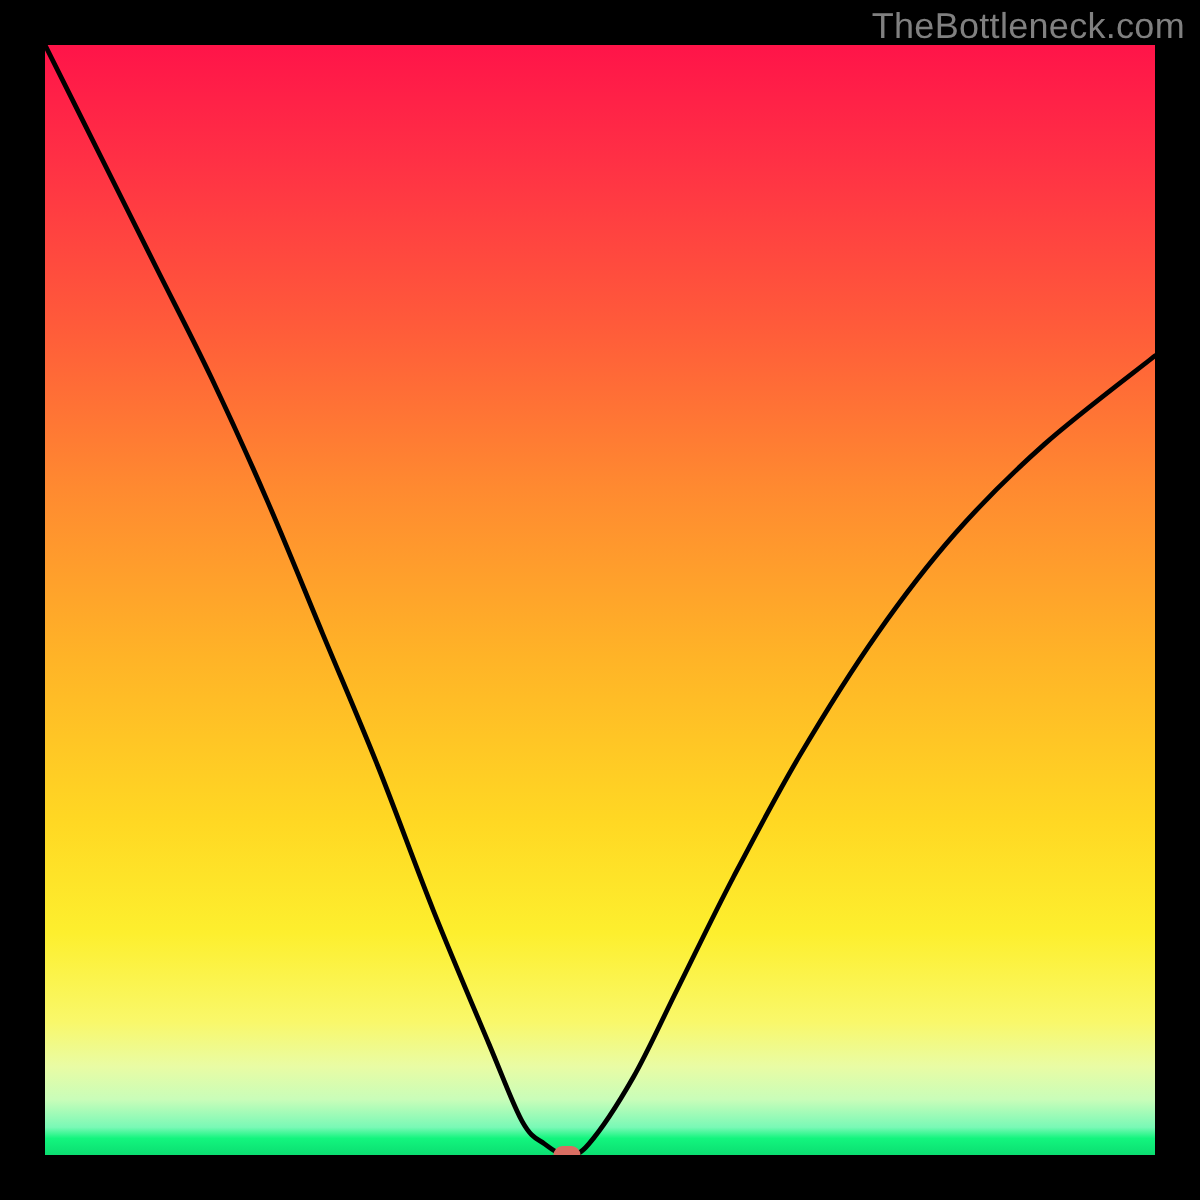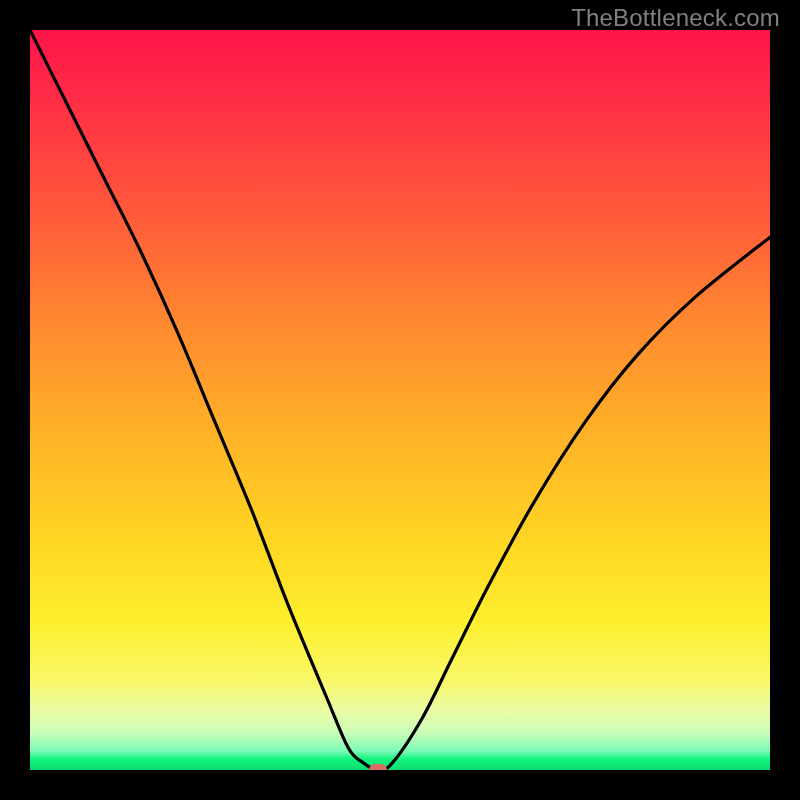--- a/index.html
+++ b/index.html
@@ -13,21 +13,21 @@
   }
   .frame {
     position: relative;
     width: 800px;
     height: 800px;
     background: #000;
   }
   .watermark {
     position: absolute;
     top: 4px;
-    right: 20px;
+    right: 10px;
     color: #808080;
     font-size: 24px;
     font-weight: 500;
     letter-spacing: 0.2px;
     z-index: 10;
   }
   .plot-area {
     position: absolute;
     left: 30px;
     top: 30px;

